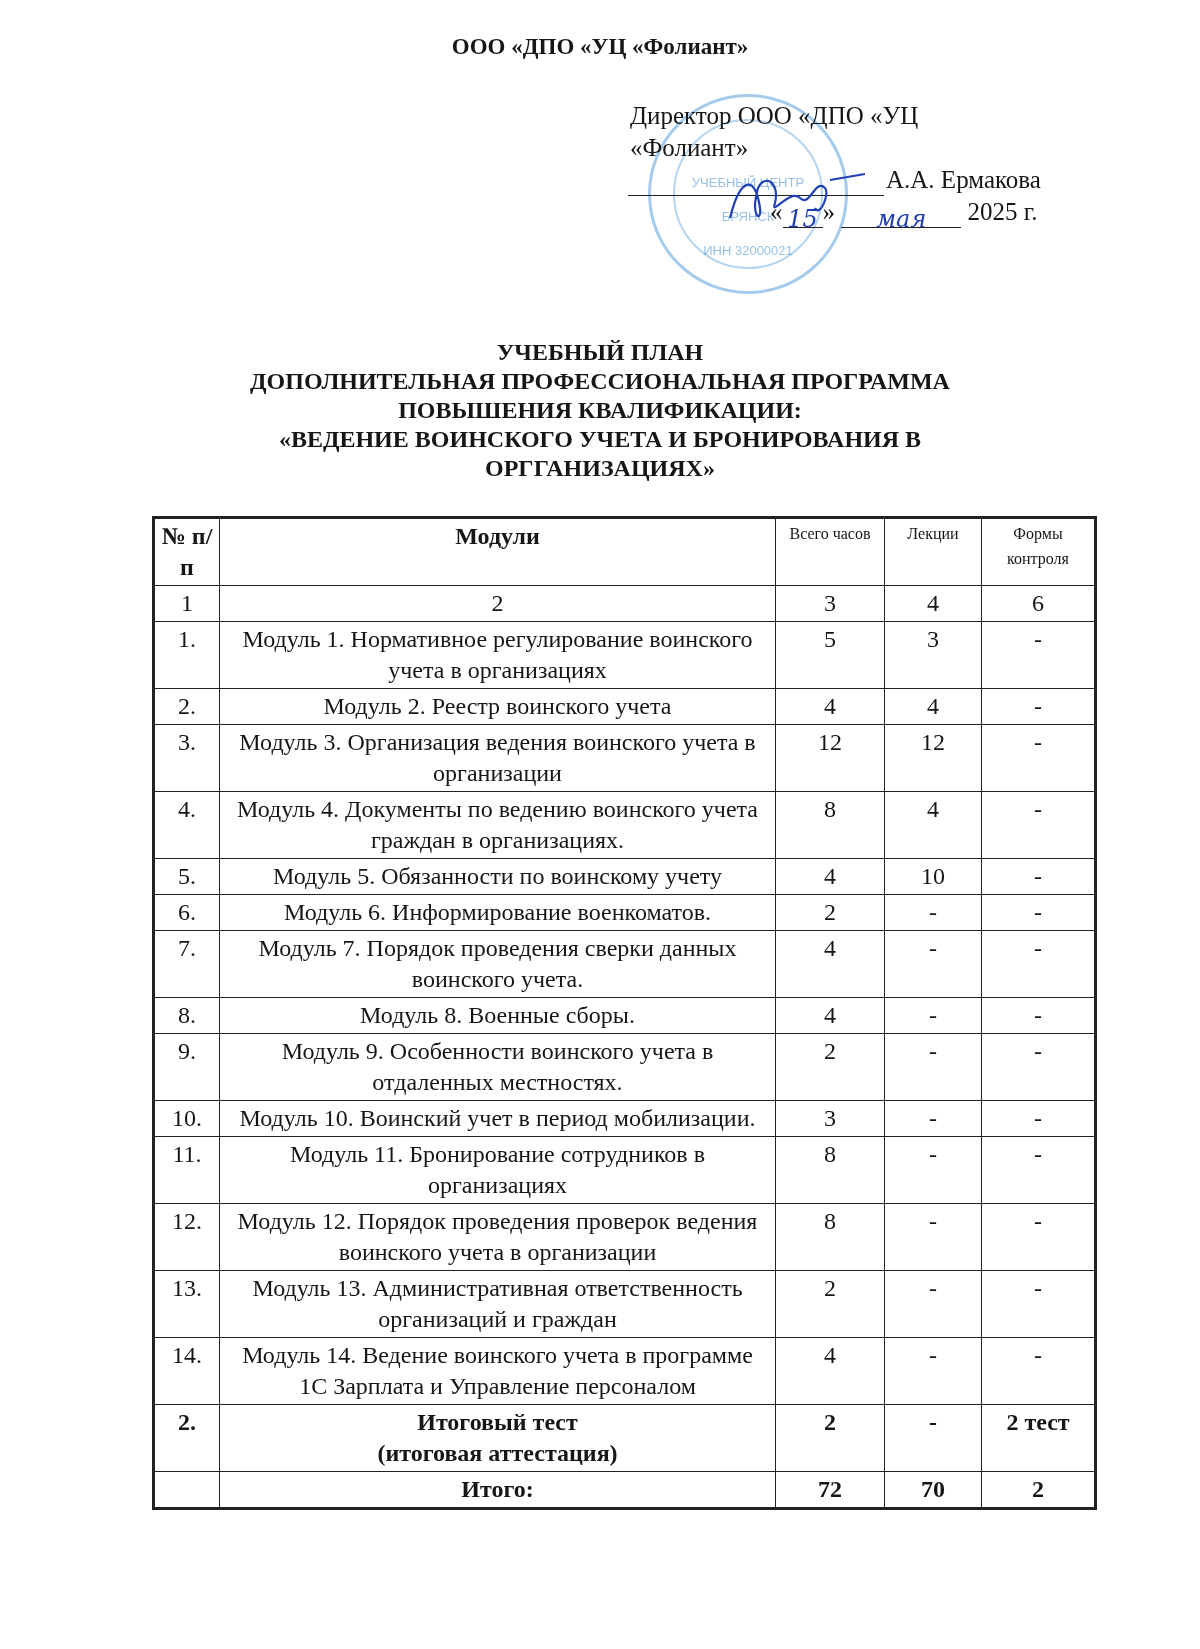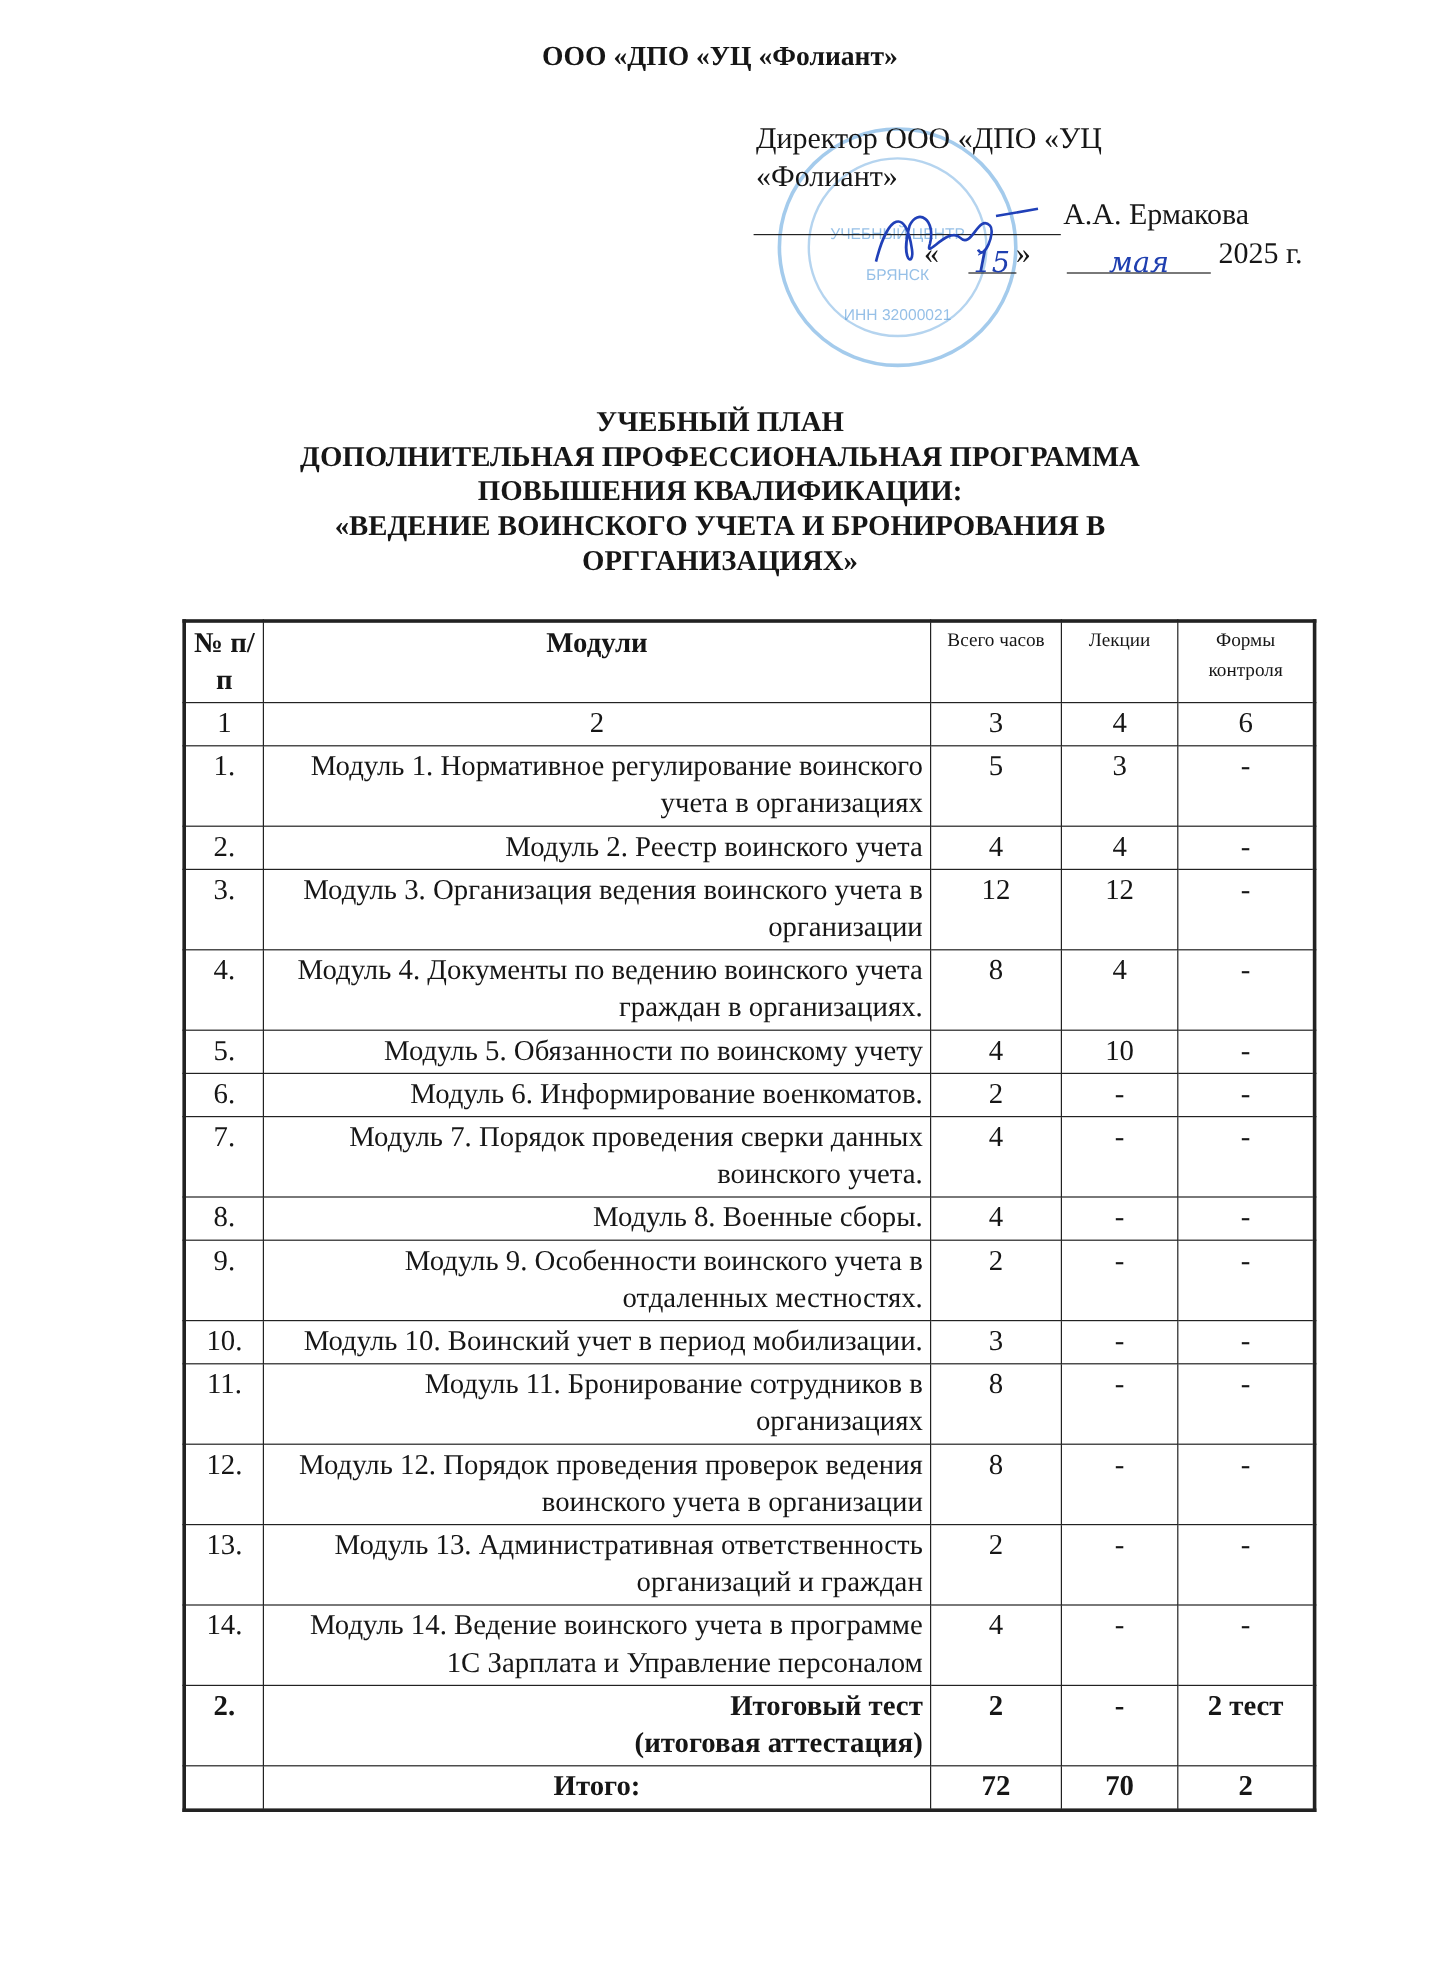--- a/index.html
+++ b/index.html
@@ -4,34 +4,34 @@
 <style>
   html, body { margin: 0; padding: 0; background: #ffffff; }
   body {
     width: 1200px; height: 1649px; position: relative; overflow: hidden;
     font-family: "Liberation Serif", serif; color: #161616;
   }
   .org { position: absolute; top: 34px; left: 0; width: 1200px; text-align: center; font-weight: bold; font-size: 23px; }
   .approve { position: absolute; left: 630px; top: 100px; font-size: 25px; line-height: 32px; width: 460px; }
   .approve .line { white-space: nowrap; }
   .sigline { display: inline-block; width: 256px; border-bottom: 1.5px solid #222; height: 24px; vertical-align: bottom; margin-right: 2px; }
-  .dateline { display: inline-block; border-bottom: 1.5px solid #222; height: 24px; vertical-align: bottom; margin-left: 24px; }
+  .dateline { display: inline-block; border-bottom: 1.5px solid #222; height: 24px; vertical-align: bottom; }
   .hand { font-family: "DejaVu Serif", serif; font-style: italic; color: #1f3fb0; font-size: 24px; }
-  .stamp { position: absolute; left: 648px; top: 106px; width: 200px; height: 200px; border-radius: 50%; border: 3px solid rgba(90,160,220,0.55); box-sizing: border-box; }
+  .stamp { position: absolute; left: 648px; top: 94px; width: 200px; height: 200px; border-radius: 50%; border: 3px solid rgba(90,160,220,0.55); box-sizing: border-box; }
   .stamp::after { content: ""; position: absolute; left: 22px; top: 22px; right: 22px; bottom: 22px; border-radius: 50%; border: 2px solid rgba(90,160,220,0.45); }
   .stamp-text { position: absolute; left: 0; width: 100%; text-align: center; font-family: "Liberation Sans", sans-serif; color: rgba(80,150,215,0.6); font-size: 13px; }
   .signature { position: absolute; left: 720px; top: 168px; width: 150px; height: 60px; }
   .title { position: absolute; top: 306px; left: 0; width: 1200px; text-align: center; font-weight: bold; font-size: 24px; line-height: 29px; margin-top: 32px; }
   table.plan { position: absolute; left: 152px; top: 516px; width: 945px; border-collapse: collapse; font-size: 24px; }
   table.plan td, table.plan th { border: 1.5px solid #222; padding: 2px 6px; vertical-align: top; line-height: 31px; }
   table.plan { border: 3px solid #222; padding-left: 29px; }
   th { font-weight: bold; }
   th.small { font-weight: normal; font-size: 16px; line-height: 25px !important; }
   .c-num { width: 52px; text-align: center; }
-  .c-name { text-align: right; }
+  .c-name { text-align: center; }
   .c-hours { width: 96px; text-align: center; }
   .c-lect { width: 84px; text-align: center; }
   .c-ctrl { width: 100px; text-align: center; }
   tr.idx td { text-align: center; }
   tr.bold td { font-weight: bold; }
   td.center { text-align: center; }
 </style>
 </head>
 <body>
 

